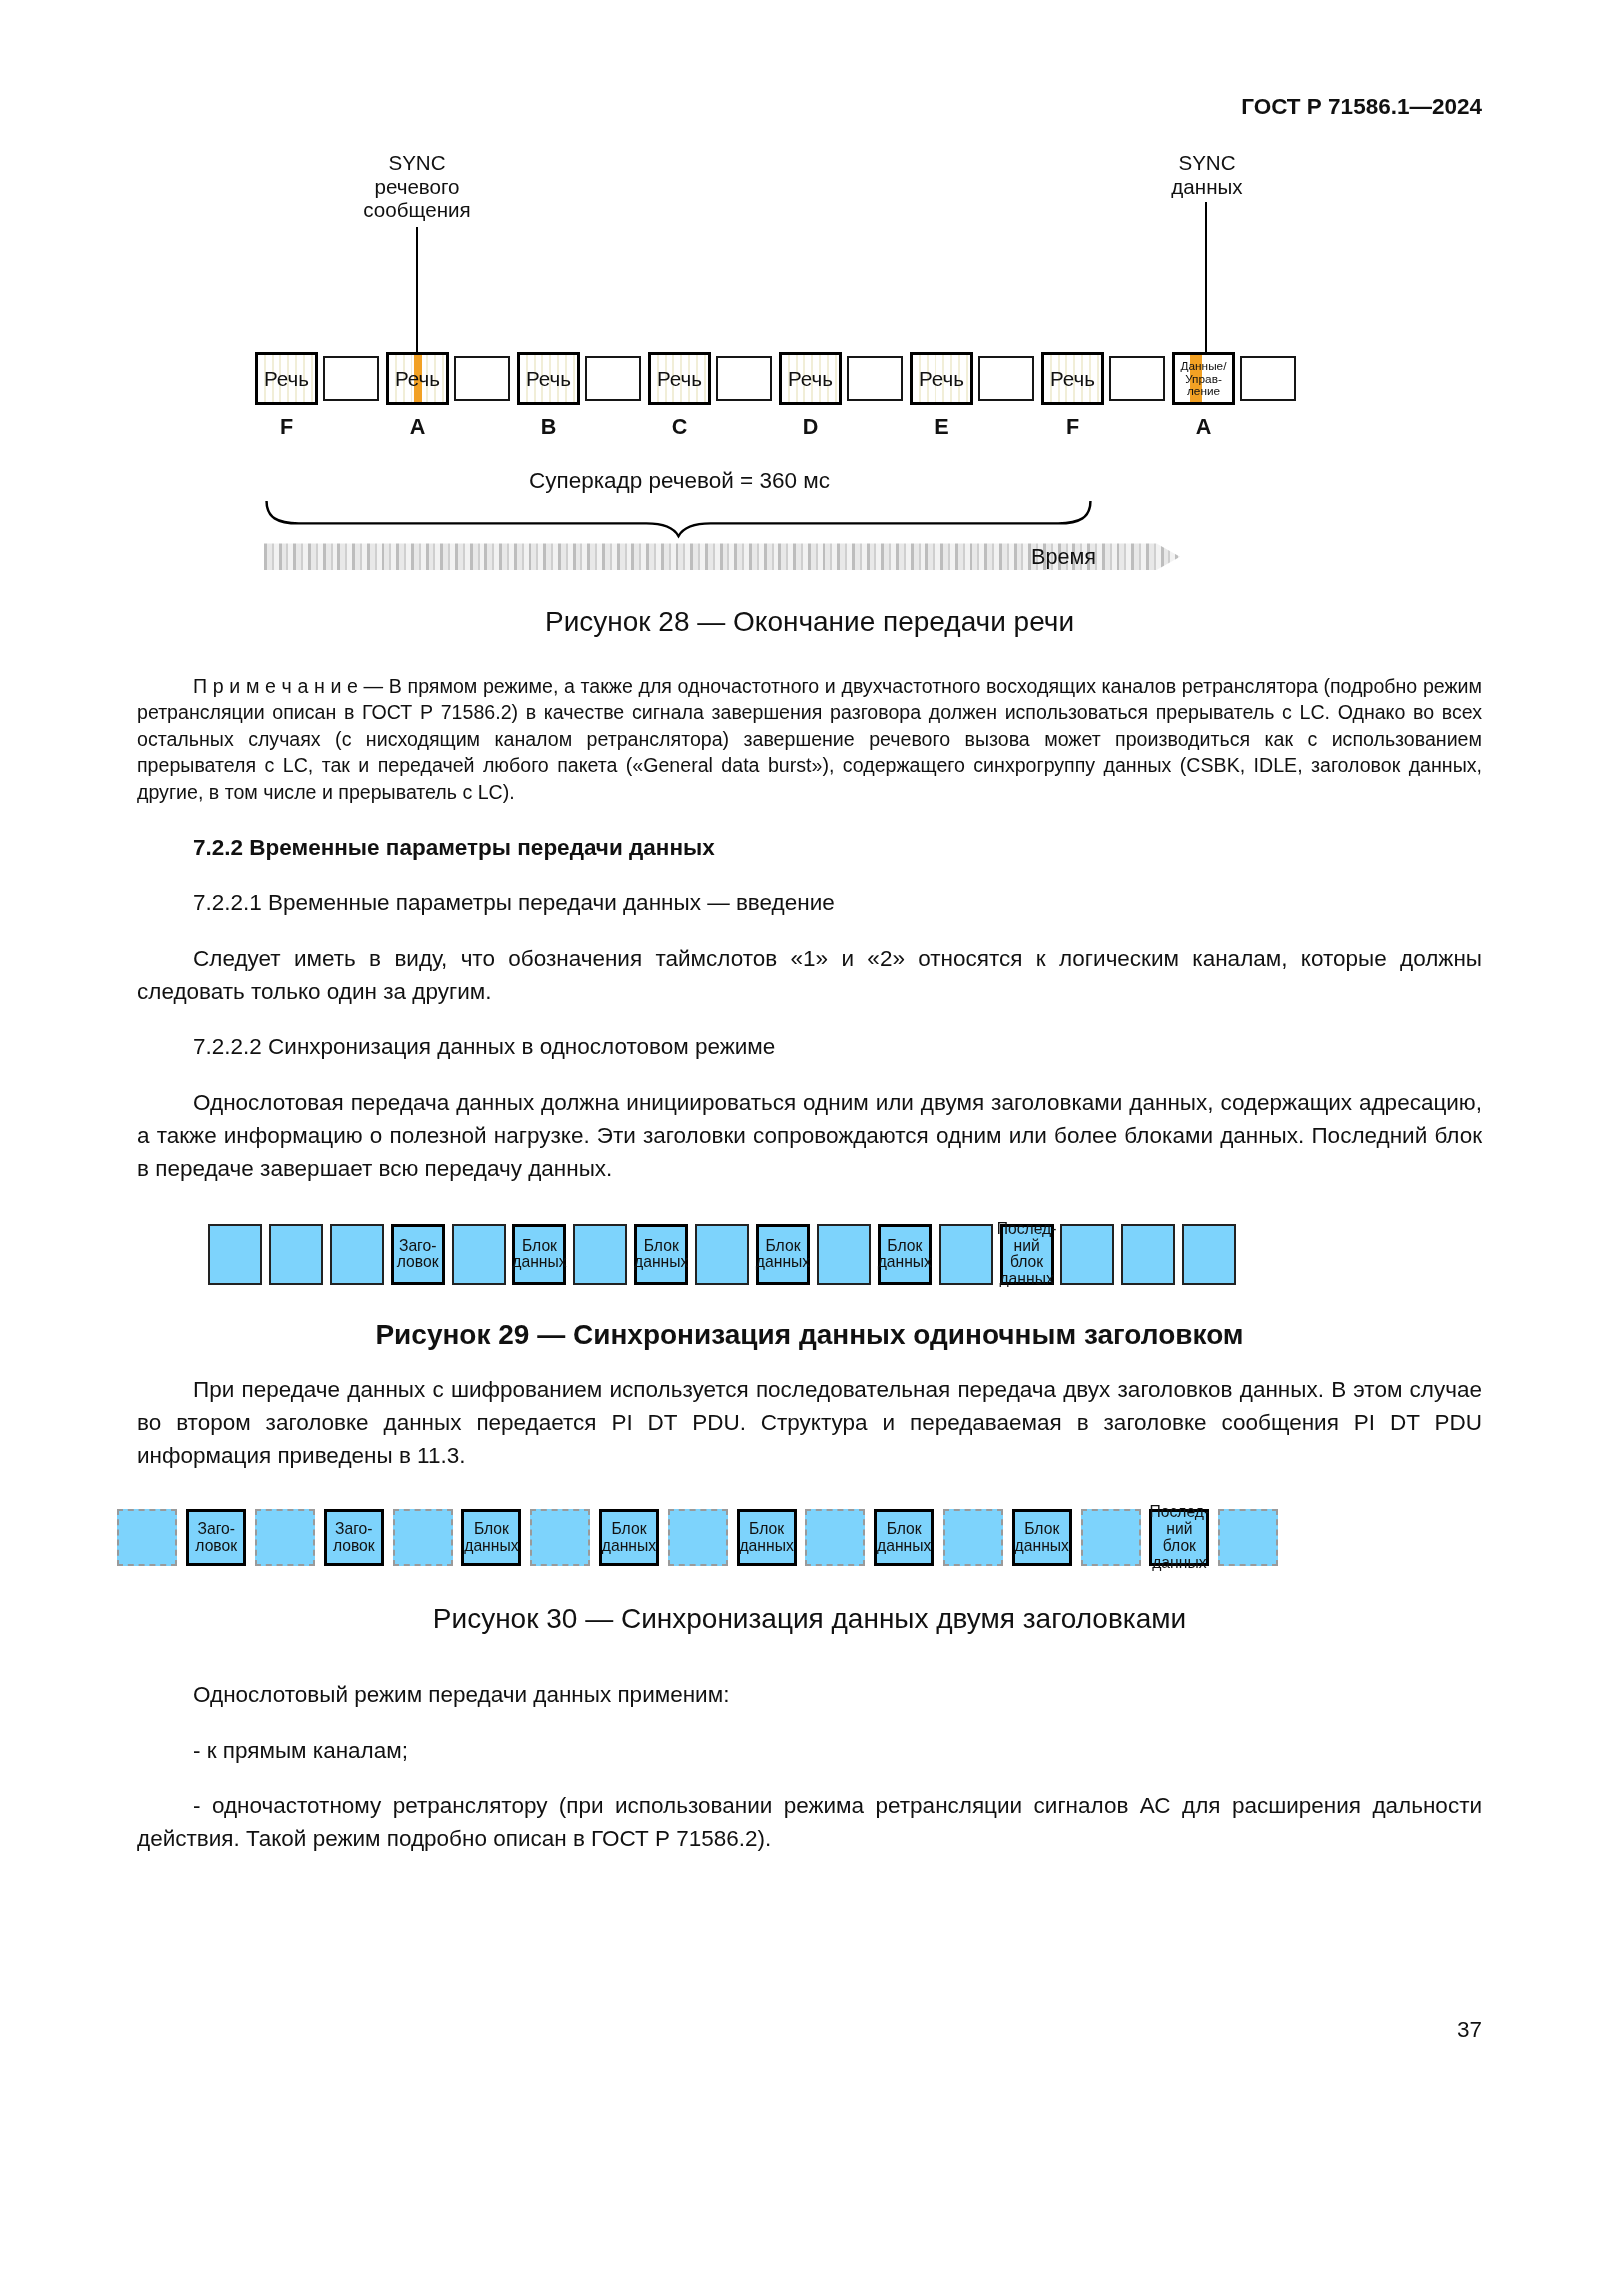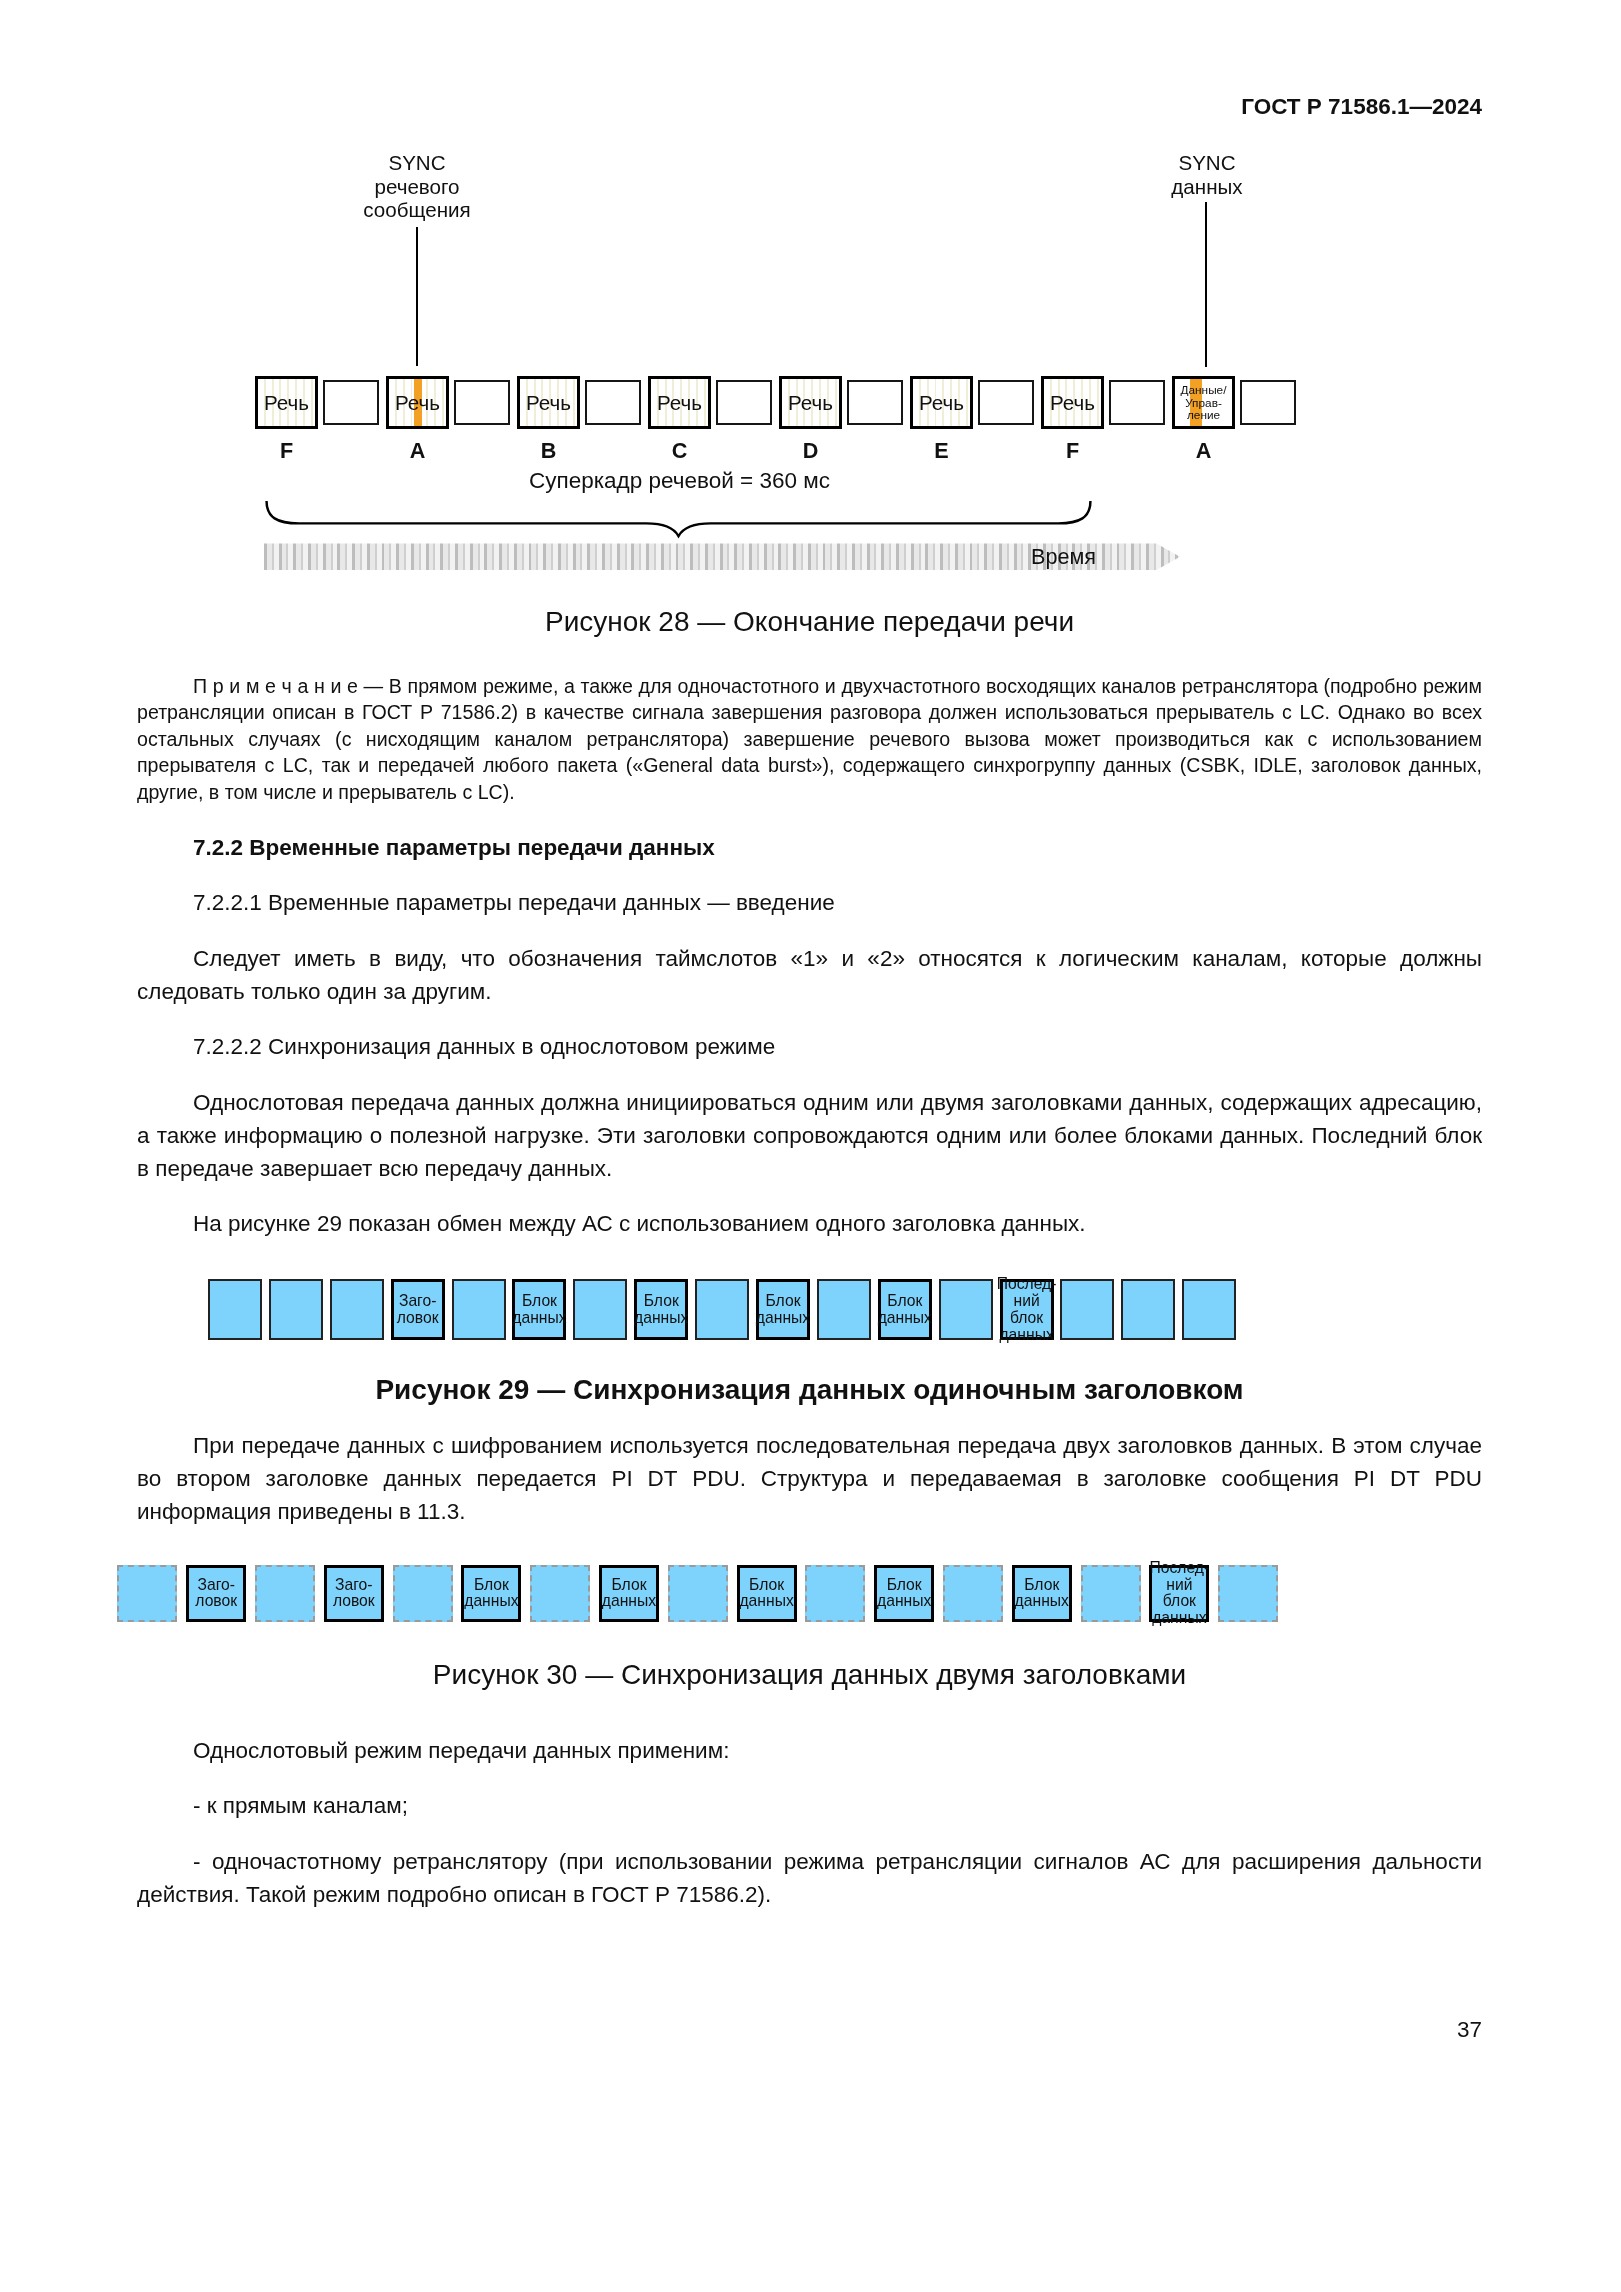--- a/index.html
+++ b/index.html
@@ -17,21 +17,21 @@
   .doc-header { padding-top:94px; text-align:right; font-weight:bold; font-size:22.5px; }
 
   
   .fig28 { position:relative; height:433px; margin-top:27.4px; }
   .sync-label { position:absolute; text-align:center; font-size:20.6px; line-height:23.5px; white-space:pre-line; }
   .sync-speech { left:182px; width:196px; top:3.9px; }
   .sync-data  { left:972px; width:196px; top:3.9px; }
   .sync-line { position:absolute; width:0; border-left:2.5px solid #000; }
   .line-speech { left:279px; top:80px; height:139px; }
   .line-data  { left:1068px; top:55px; height:165px; }
-  .frames-row { position:absolute; left:118px; top:228px; display:flex; }
+  .frames-row { position:absolute; left:118px; top:204px; display:flex; }
   .frame-group { position:relative; width:131px; height:55px; display:flex; align-items:center; }
   .frame-box {
     position:relative; width:63px; height:53px; box-sizing:border-box;
     border:3.4px solid #000;
     background:repeating-linear-gradient(90deg,#ffffff 0 5.9px,#f1eed8 5.9px 7.8px);
     display:flex; align-items:center; justify-content:center;
   }
   .frame-text { position:relative; z-index:2; font-size:20.6px; }
   .data-frame { background:linear-gradient(90deg,#ffffff 0 14.7px, var(--accent,#f2a124) 14.7px 27.4px, #ffffff 27.4px); }
   .data-frame .frame-text { font-size:11.8px; line-height:12.7px; white-space:pre-line; text-align:center; }
@@ -160,21 +160,20 @@
 
   <div class="caption caption-28">Рисунок 28 — Окончание передачи речи</div>
 
   <p class="note"><span>П р и м е ч а н и е</span><span> — В прямом режиме, а также для одночастотного и двухчастотного восходящих каналов ретранслятора (подробно режим ретрансляции описан в ГОСТ Р 71586.2) в качестве сигнала завершения разговора должен использоваться прерыватель с LC. Однако во всех остальных случаях (с нисходящим каналом ретранслятора) завершение речевого вызова может производиться как с использованием прерывателя с LC, так и передачей любого пакета («General data burst»), содержащего синхрогруппу данных (CSBK, IDLE, заголовок данных, другие, в том числе и прерыватель с LC).</span></p>
 
   <p class="para bold mt26">7.2.2 Временные параметры передачи данных</p>
   <p class="para">7.2.2.1 Временные параметры передачи данных — введение</p>
   <p class="para">Следует иметь в виду, что обозначения таймслотов «1» и «2» относятся к логическим каналам, которые должны следовать только один за другим.</p>
   <p class="para">7.2.2.2 Синхронизация данных в однослотовом режиме</p>
   <p class="para">Однослотовая передача данных должна инициироваться одним или двумя заголовками данных, содержащих адресацию, а также информацию о полезной нагрузке. Эти заголовки сопровождаются одним или более блоками данных. Последний блок в передаче завершает всю передачу данных.</p>
-  <p class="para">На рисунке 29 показан обмен между АС с использованием одного заголовка данных.</p>
 
   <div class="fig29-row">
       <div class="cell"></div>
       <div class="cell"></div>
       <div class="cell"></div>
       <div class="cell labeled">Заго-
 ловок</div>
       <div class="cell"></div>
       <div class="cell labeled">Блок
 данных</div>

